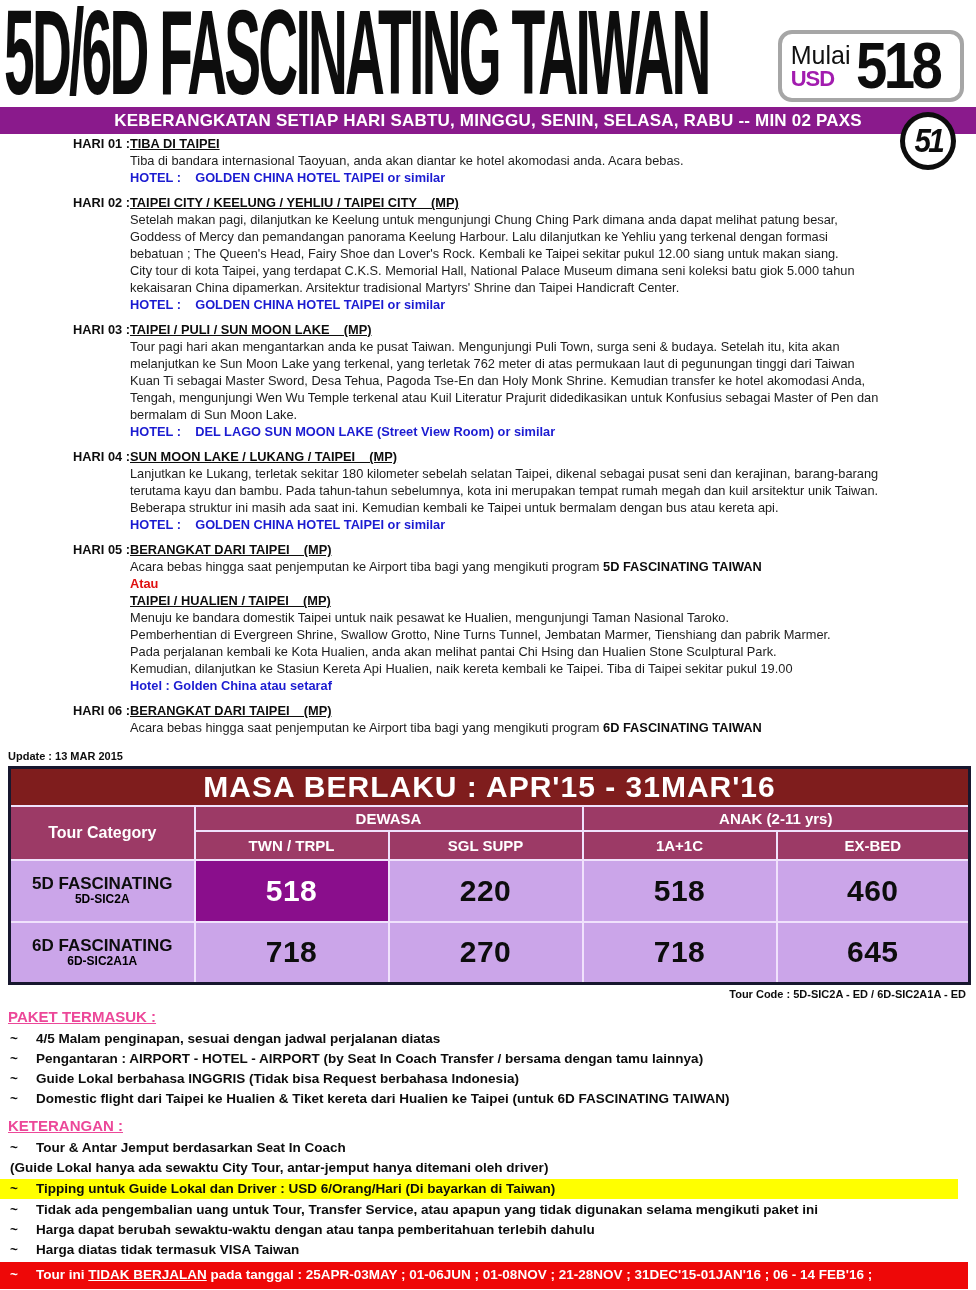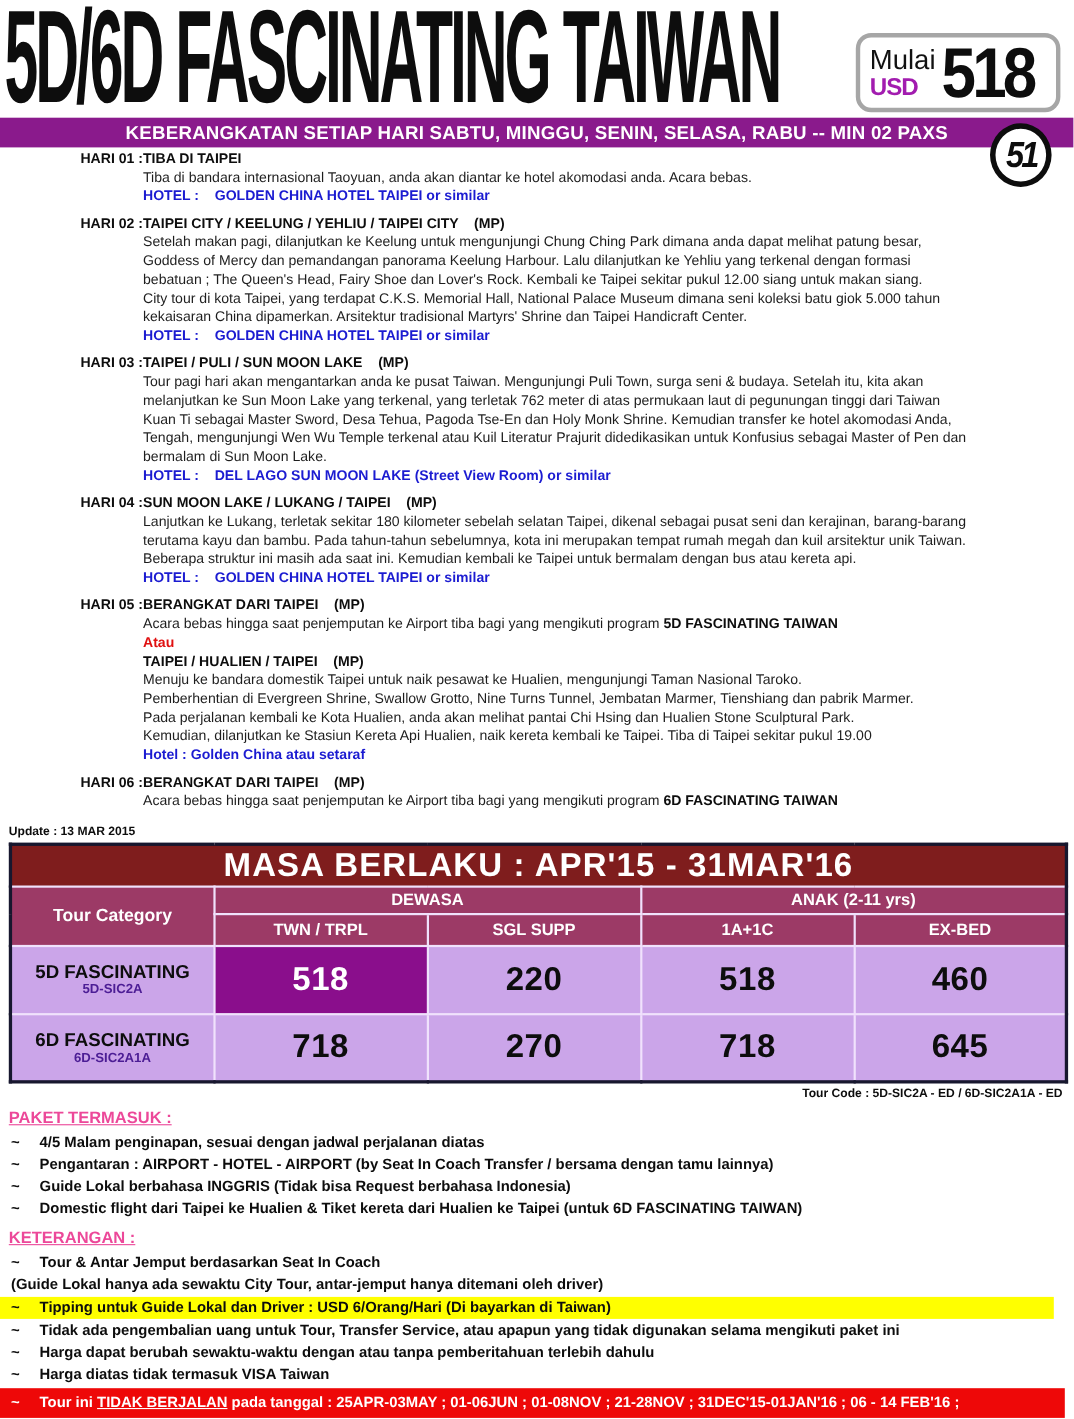--- a/index.html
+++ b/index.html
@@ -28,21 +28,21 @@
   .logo-text { font-weight:900; font-size:33px; color:#0d0d0d; letter-spacing:-3px;
     font-style:italic; transform:scaleX(0.9); }
 
   
   .itinerary { padding:7px 8px 0 8px; }
   .it-heading { font-size:15px; font-weight:700; text-decoration:underline; color:#0d0d0d;
     margin-bottom:4px; letter-spacing:0.2px; }
   .day { display:grid; grid-template-columns:122px 1fr; margin-bottom:8px; }
   .day-label { font-weight:700; font-size:12.8px; color:#0d0d0d; line-height:17px; white-space:pre;text-align:right; }
   .day-body { font-size:12.8px; color:#1d1d1d; line-height:17px; padding-right:4px; }
-  .day-title { font-weight:700; color:#0d0d0d; white-space:pre-wrap; }
+  .day-title { font-weight:700; color:#0d0d0d; white-space:pre-wrap;text-decoration:underline; }
   .pline { white-space:pre-wrap; }
   .hotel-line { color:#1b1bd1; font-weight:700; white-space:pre-wrap; }
   .atau { color:#e01010; font-weight:700; }
   .bold-inline { font-weight:700; color:#0d0d0d; }
 
   
   .pricing-head { display:flex; align-items:flex-end; justify-content:space-between;
     padding:6px 8px 4px 8px; }
   .pricing-title { color:#1b1bd1; font-weight:700; font-size:19px; letter-spacing:0.2px; }
   .pricing-update { color:#0d0d0d; font-weight:700; font-size:11px; }
@@ -51,21 +51,21 @@
   table.price td, table.price th { border:2px solid #f0e2fc; text-align:center; vertical-align:middle; }
   .row-validity td { background:#7f1d1d; color:#fff; font-weight:700; font-size:30px;
     height:38px; letter-spacing:1px; border-bottom:3px solid #17172e; }
   .hdr { background:#9c3a66; color:#fff; font-weight:700; }
   .hdr-cat { font-size:16px; }
   .hdr-group { font-size:15px; height:25px; }
   .hdr-sub { font-size:15px; height:29px; }
   .data-row td { background:#cba5e9; height:62px; }
   .cell-name { line-height:1.15; }
   .tour-name { font-weight:700; font-size:17px; color:#0d0d0d; }
-  .tour-code-sub { font-weight:700; font-size:12px; color:#4c1d95; }
+  .tour-code-sub { font-weight:700; font-size:12px; color:#000000; }
   .val { font-weight:700; font-size:30px; color:#0d0d0d; letter-spacing:0.5px; }
   td.hl { background:#8a0e8c !important; }
   td.hl .val { color:#ffffff; }
   .tour-code-line { text-align:right; font-weight:700; font-size:11px; color:#0d0d0d;
     padding:3px 10px 0 0; }
 
   
   .list-section { padding:8px 8px 0 0; }
   .list-heading { font-size:15px; font-weight:700; text-decoration:underline; color:#ec4899;
     margin:0 0 4px 8px; }

